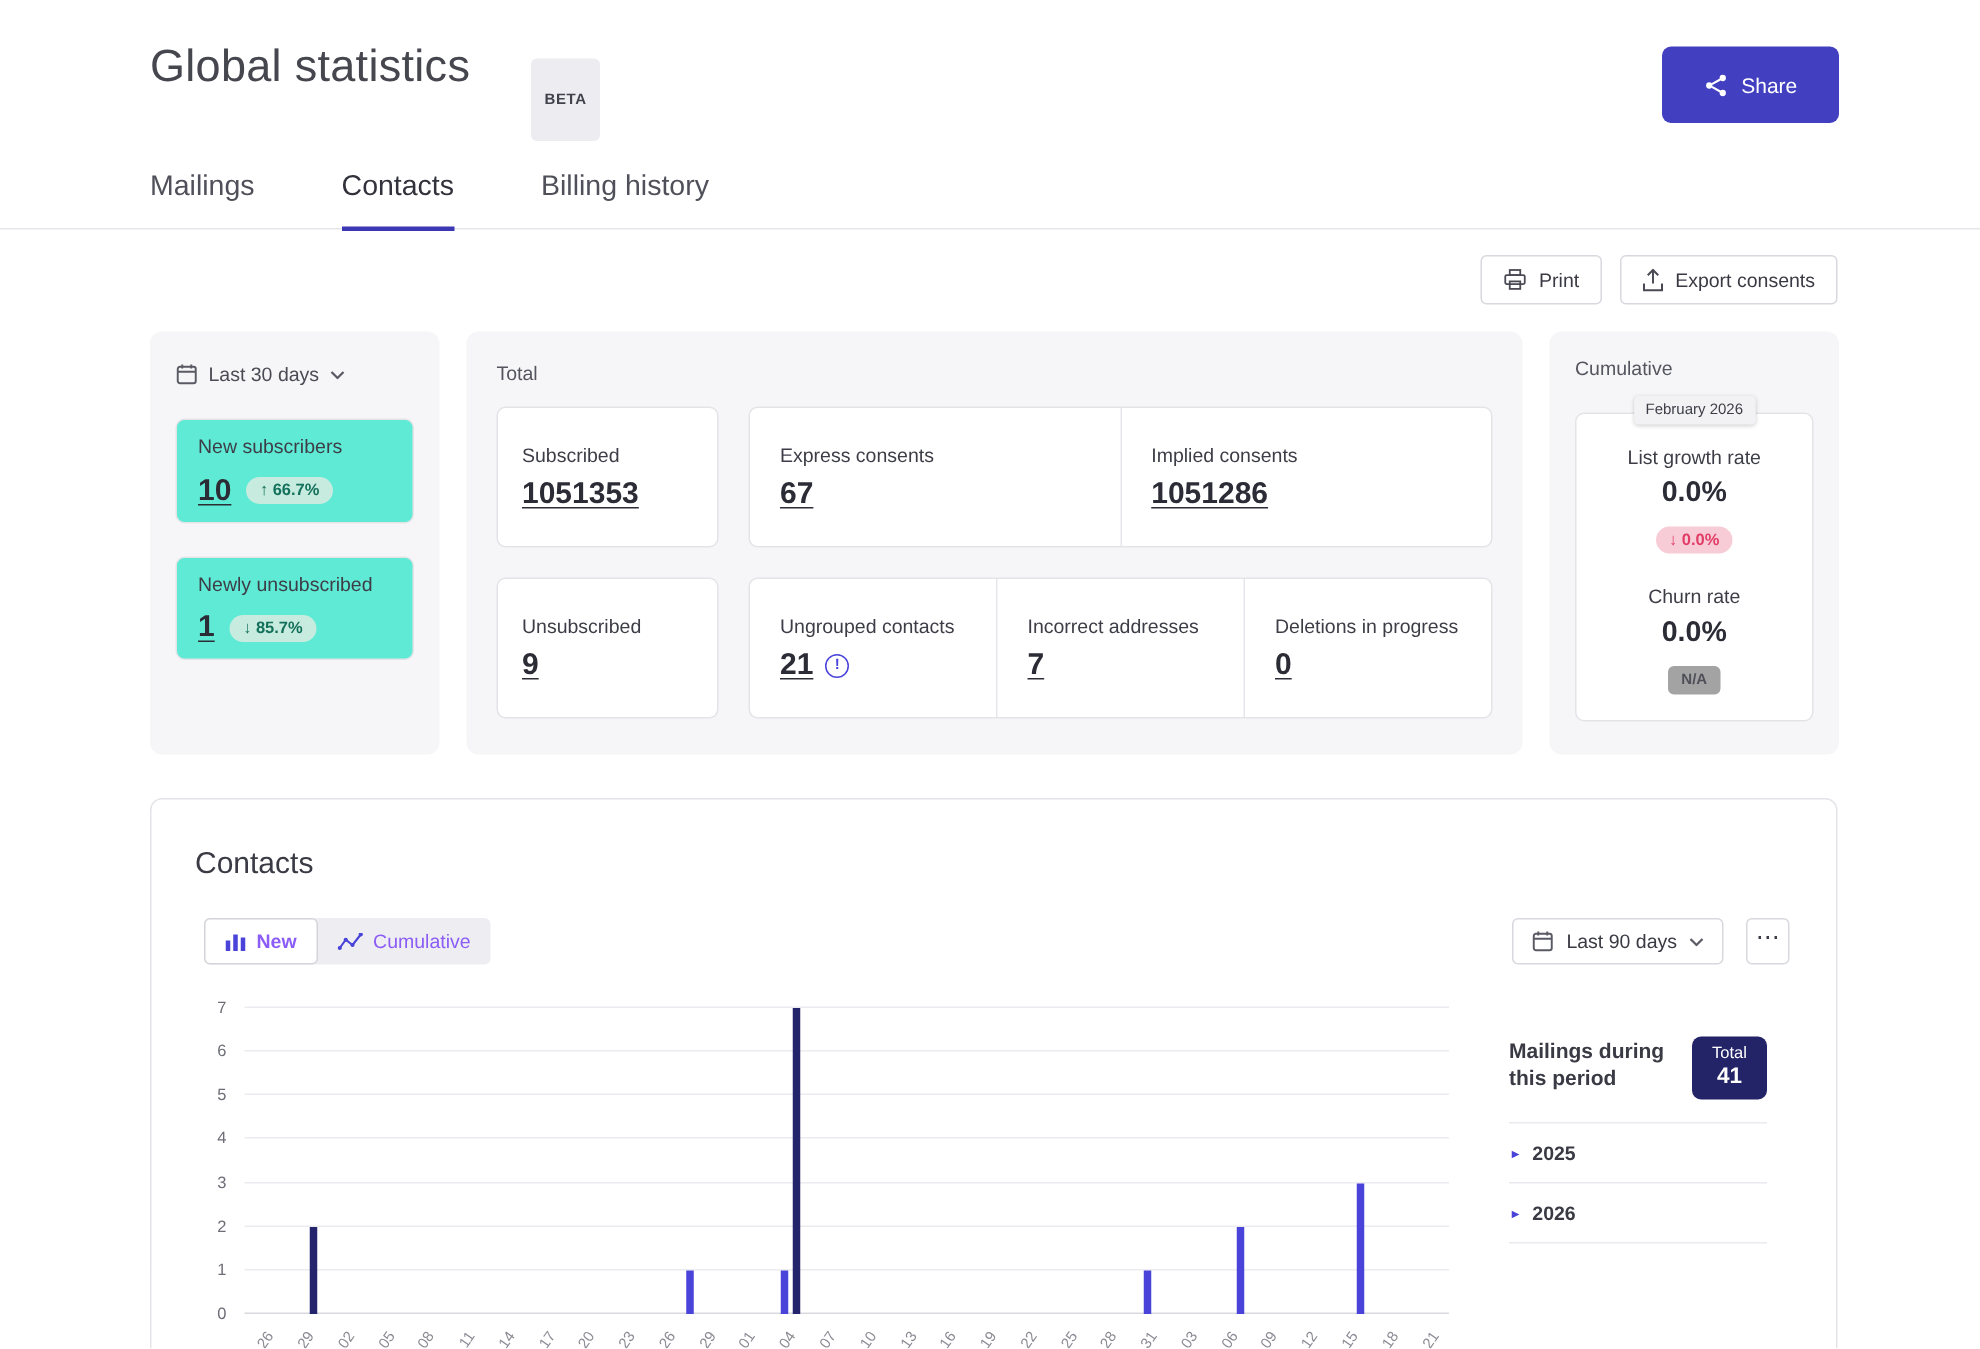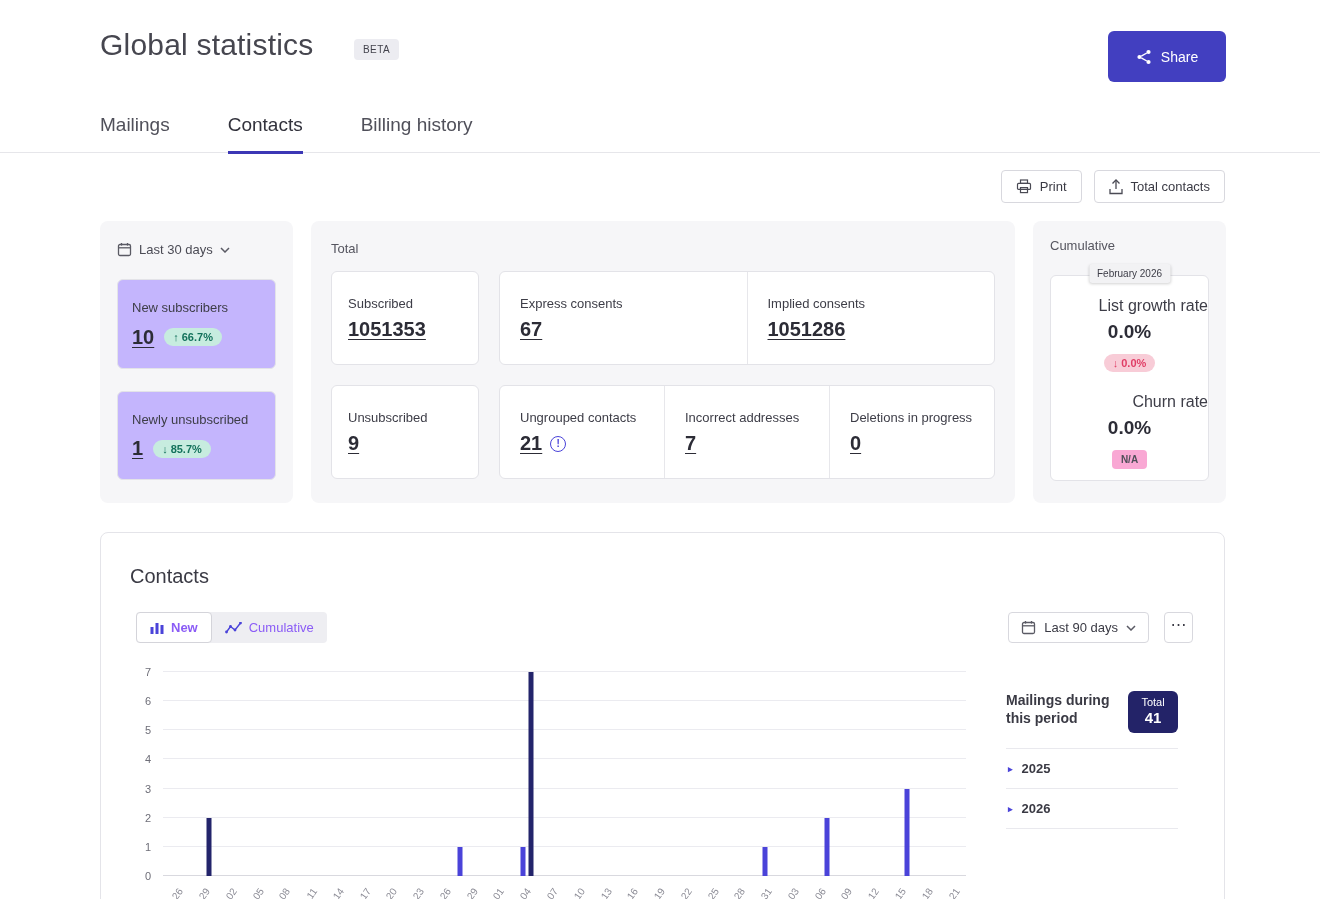--- a/index.html
+++ b/index.html
@@ -2,66 +2,66 @@
 <html><head>
 <meta charset="utf-8">
 <style>
   * { margin:0; padding:0; box-sizing:border-box; }
   html,body { background:#fff; }
   body { font-family:"Liberation Sans", sans-serif; color:#3a3a44; }
   .page { position:relative; width:1320px; height:899px; overflow:hidden; background:#fff; }
 
   
   .page-title { position:absolute; left:100px; top:28px; font-size:30px; font-weight:400; color:#46464f; letter-spacing:.2px; }
-  .beta-badge { position:absolute; left:354px; top:39px; background:#ececf1; color:#42424c; font-size:10px; font-weight:400; padding:5px 9px; border-radius:4px; letter-spacing:.4px; }
+  .beta-badge { position:absolute; left:354px; top:39px; background:#ececf1; color:#42424c; font-size:10px; font-weight:700; padding:22px 9px; border-radius:4px; letter-spacing:.4px; }
   .share-btn { position:absolute; right:94px; top:31px; height:51px; min-width:118px; background:#423fc0; border:none; border-radius:6px; color:#fff; font-size:14px; font-family:inherit; display:flex; align-items:center; justify-content:center; gap:9px; cursor:pointer; padding:0 20px; }
 
   
   .tabs { position:absolute; left:0; right:0; top:104px; height:49px; border-bottom:1px solid #e6e6ea; padding-left:100px; display:flex; gap:58px; align-items:flex-end; }
   .tab { font-size:19px; color:#50505a; padding-bottom:15px; cursor:pointer; border-bottom:3px solid transparent; margin-bottom:-2px; }
   .tab.active { color:#32323c; border-bottom-color:#3c37b5; }
 
   
   .actions { position:absolute; top:170px; right:95px; display:flex; gap:12px; }
   .action-btn { height:33px; display:flex; align-items:center; gap:8px; padding:0 14px; background:#fff; border:1px solid #d8d8de; border-radius:4px; font-size:13px; color:#3a3a44; font-family:inherit; cursor:pointer; }
 
   
   .stats { position:absolute; top:221px; left:100px; right:94px; height:282px; display:flex; gap:18px; }
   .panel { background:#f6f6f8; border-radius:8px; }
   .panel-period { width:193px; padding:17px; }
   .panel-total { flex:1; padding:20px; }
   .panel-perf { width:193px; padding:17px; position:relative; }
 
   .range-btn { display:flex; align-items:center; gap:7px; font-size:13px; color:#4b4b55; background:none; border:none; font-family:inherit; cursor:pointer; padding:4px 0; }
 
-  .mini-card { background:#c4b5fd; border:1px solid #e3e3e8; border-radius:6px; padding:19px 14px; margin-top:18px; }
+  .mini-card { background:#5eead4; border:1px solid #e3e3e8; border-radius:6px; padding:9px 14px; margin-top:18px; }
   .mini-card + .mini-card { margin-top:22px; }
   .mini-label { font-size:13px; color:#3d3d47; line-height:1.35; }
   .value-row { display:flex; align-items:center; gap:10px; margin-top:9px; }
   .big-num { font-size:20px; font-weight:700; color:#2c2c36; text-decoration:underline; text-decoration-thickness:1px; text-underline-offset:3px; cursor:pointer; }
   .badge { display:inline-flex; align-items:center; gap:3px; font-size:11px; font-weight:700; padding:3px 9px; border-radius:999px; }
   .badge-teal { background:#c7ecdf; color:#13715b; }
   .badge-pink { background:#f8ccd7; color:#e03e66; }
-  .badge-na { background:#f9a8d4; color:#4f4f59; font-size:10px; font-weight:700; padding:4px 9px; border-radius:4px; display:inline-block; }
+  .badge-na { background:#a3a3a3; color:#4f4f59; font-size:10px; font-weight:700; padding:4px 9px; border-radius:4px; display:inline-block; }
 
   .total-title, .perf-title { font-size:13px; color:#55555f; }
   .total-grid { margin-top:15px; display:flex; flex-direction:column; gap:20px; }
   .total-row { display:flex; gap:20px; height:94px; }
   .tcard { background:#fff; border:1px solid #e3e3e8; border-radius:6px; }
   .tcard.single { width:148px; padding:24px 1px 0 16px; }
   .tcard.multi { flex:1; display:flex; }
   .tcol { flex:1; padding:24px 0 0 20px; }
   .tcol + .tcol { border-left:1px solid #e7e7eb; }
   .tlabel { font-size:13px; color:#3d3d47; }
   .tvalue-row { margin-top:7px; display:flex; align-items:center; gap:8px; }
   .info-icon { width:16px; height:16px; border:1.4px solid #4a43d9; border-radius:50%; color:#4a43d9; font-size:10px; font-weight:700; display:inline-flex; align-items:center; justify-content:center; cursor:pointer; }
 
   .perf-tooltip { position:absolute; top:43px; left:50%; transform:translateX(-50%); background:#f2f2f4; box-shadow:0 1px 3px rgba(0,0,0,.18); border-radius:3px; padding:4px 8px; font-size:10px; color:#3d3d47; white-space:nowrap; z-index:2; }
   .perf-card { position:absolute; left:17px; right:17px; top:54px; bottom:22px; background:#fff; border:1px solid #e3e3e8; border-radius:6px; text-align:center; padding-top:21px; }
-  .perf-label { font-size:16px; color:#3d3d47;text-align:right; }
+  .perf-label { font-size:13px; color:#3d3d47; }
   .perf-value { font-size:19px; font-weight:700; color:#2c2c36; margin-top:6px; }
   .perf-badge-wrap { margin-top:10px; }
   .perf-churn { margin-top:21px; }
 
   
   .contacts-card { position:absolute; left:100px; top:532px; width:1125px; height:430px; background:#fff; border:1px solid #e4e4e9; border-radius:8px; }
   .contacts-title { position:absolute; left:29px; top:32px; font-size:20px; font-weight:500; color:#3a3a44; }
 
   .view-toggle { position:absolute; left:35px; top:79px; height:31px; display:flex; background:#eeeef2; border-radius:4px; }
   .toggle-btn { display:flex; align-items:center; gap:7px; padding:0 13px; font-size:13px; color:#8b5cf6; background:none; border:none; font-family:inherit; cursor:pointer; border-radius:4px; }
@@ -129,21 +129,21 @@
       <span>Print</span>
     </button>
     <button class="action-btn">
       <span>
         <svg width="14" height="16" viewBox="0 0 14 16" fill="none" stroke="#4a4a54" stroke-width="1.3">
           <path d="M7 1v9"></path>
           <path d="M3.5 4.5L7 1l3.5 3.5"></path>
           <path d="M1 10v4.5h12V10"></path>
         </svg>
       </span>
-      <span>Total contacts</span>
+      <span>Export consents</span>
     </button>
   </div>
 
   <div class="stats">
 
     <div class="panel panel-period">
       <button class="range-btn">
         <span>
           <svg width="15" height="15" viewBox="0 0 15 15" fill="none" stroke="#5a5a64" stroke-width="1.3">
             <rect x="1.5" y="2.5" width="12" height="11" rx="1.5"></rect>

